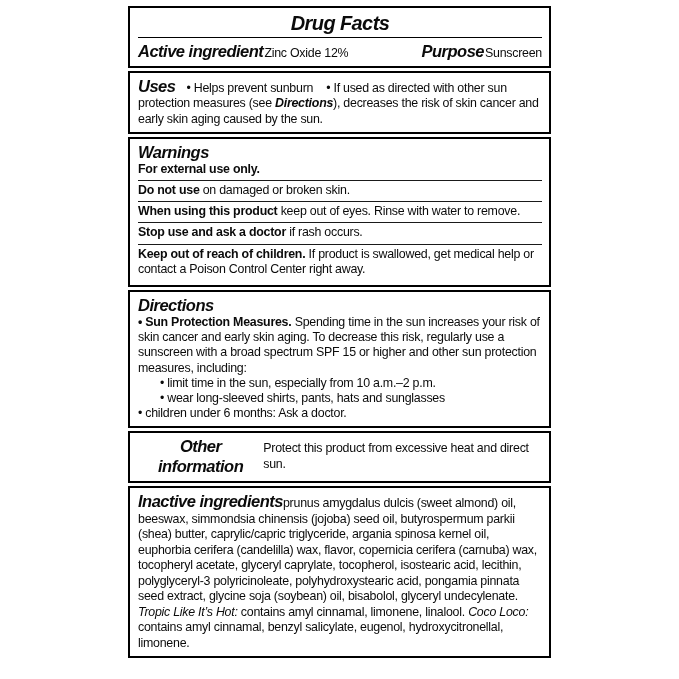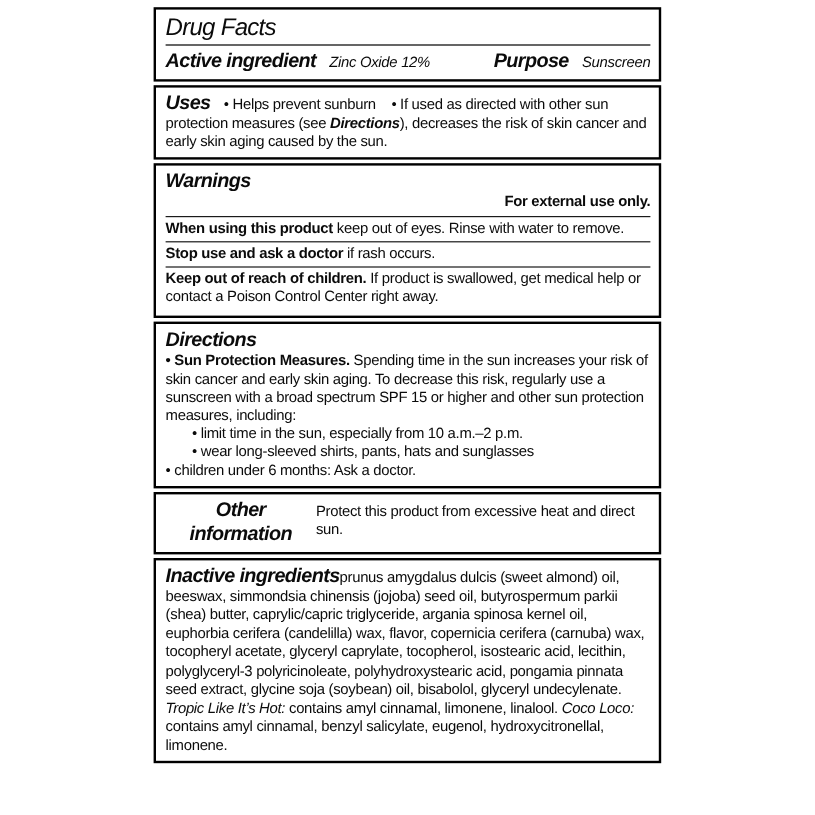--- a/index.html
+++ b/index.html
@@ -6,34 +6,34 @@
   body{
     width:679px;height:679px;background:#ffffff;overflow:hidden;position:relative;
     font-family:"Liberation Sans","DejaVu Sans",sans-serif;color:#0b0b0b;
     -webkit-font-smoothing:antialiased;
   }
   .label{position:absolute;left:128px;top:6px;width:423px;}
   .box{
     border:2.5px solid #000;background:#fff;box-sizing:border-box;
     padding:3px 7px 5px 8px;margin-bottom:3px;
   }
-  .h1{font-size:20px;font-weight:normal;font-style:italic;letter-spacing:-0.6px;line-height:24px;}
+  .h1{font-size:20px;font-weight:bold;font-style:italic;letter-spacing:-0.6px;line-height:24px;text-align:center;}
   .h2{font-size:16.5px;font-weight:bold;font-style:italic;letter-spacing:-0.5px;line-height:20px;display:inline-block;text-align:center;}
   .body-t{font-size:12.4px;letter-spacing:-0.25px;line-height:15.2px;}
   .b{font-weight:bold;}
   .it{font-style:italic;}
   .bi{font-weight:bold;font-style:italic;}
   .title-rule{border-top:1.6px solid #000;margin:2px 0 3px 0;}
   .flex-row{display:flex;justify-content:space-between;align-items:baseline;}
-  .val-gap{margin-left:11px;font-style:italic;}
+  .val-gap{margin-left:1px;}
   .head-gap{margin-right:11px;}
   .inactive-head-gap{}
   .warn-row{padding:2px 0 3px 0;}
   .warn-row + .warn-row{border-top:1.5px solid #1a1a1a;}
-  .warn-first{padding-top:0;text-align:right;}
+  .warn-first{padding-top:0;}
   .dir-gap{margin-right:13px;}
   .sub-bullet{padding-left:22px;}
   .tight{margin-top:1px;}
 </style>
 </head>
 <body>
 
 <div class="label">
 
   <div class="box">
@@ -52,20 +52,23 @@
   <div class="box">
     <div class="body-t">
       <span class="h2 head-gap">Uses</span><span class="dir-gap">• Helps prevent sunburn</span><span>• If used as directed with other sun protection measures (see </span><span class="bi">Directions</span><span>), decreases the risk of skin cancer and early skin aging caused by the sun.</span>
     </div>
   </div>
 
   <div class="box">
     <div class="h2">Warnings</div>
     <div class="body-t warn-row warn-first">
       <span class="b">For external use only.</span><span></span>
+    </div>
+    <div class="body-t warn-row">
+      <span class="b">Do not use</span><span> on damaged or broken skin.</span>
     </div>
     <div class="body-t warn-row">
       <span class="b">When using this product</span><span> keep out of eyes. Rinse with water to remove.</span>
     </div>
     <div class="body-t warn-row">
       <span class="b">Stop use and ask a doctor</span><span> if rash occurs.</span>
     </div>
     <div class="body-t warn-row">
       <span class="b">Keep out of reach of children.</span><span> If product is swallowed, get medical help or contact a Poison Control Center right away.</span>
     </div>

